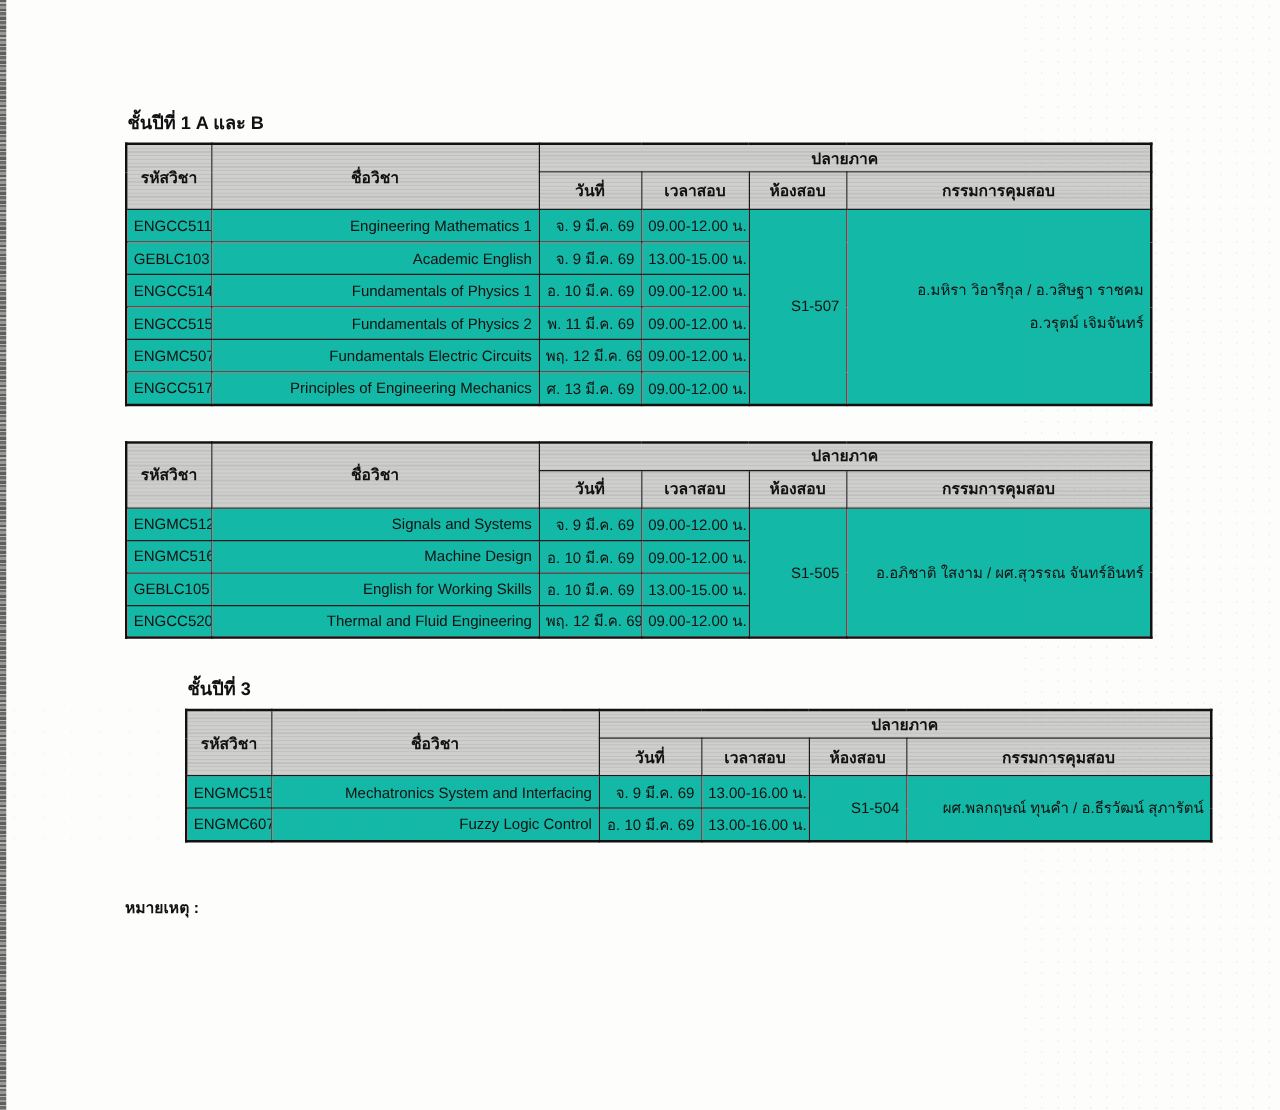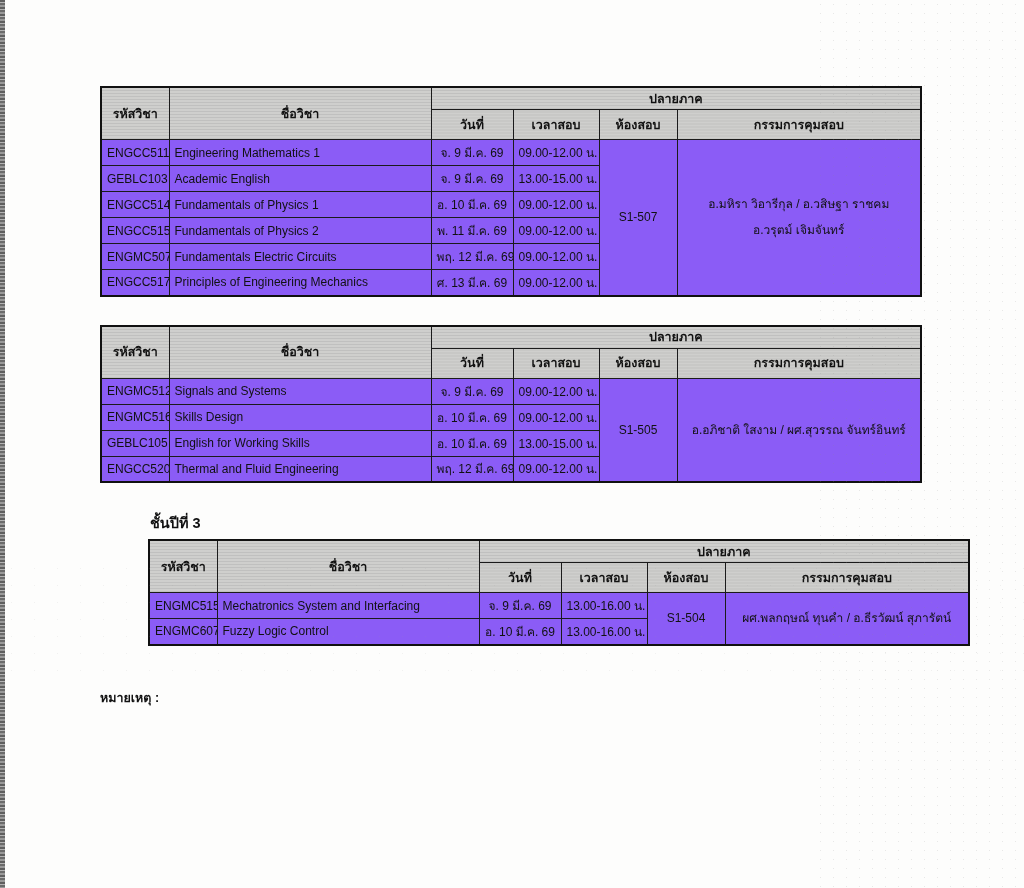--- a/index.html
+++ b/index.html
@@ -76,21 +76,21 @@
     background:
       repeating-linear-gradient(0deg, rgba(0,0,0,0.07) 0 1px, rgba(255,255,255,0) 1px 3px),
       #cfcfcd;
     font-weight: bold;
     font-size: 12.5px;
     text-align: center;
   }
   .exam-table thead tr:nth-child(1) th { height: 21px; }
   .exam-table thead tr:nth-child(2) th { height: 29px; }
   .exam-table tbody tr { height: 26px; }
-  .exam-table tbody td { font-size: 12px; background: #8b5cf6; }
+  .exam-table tbody td { font-size: 12px; background: #14b8a6; text-align: right; }
 
   .td-code  { text-align: center; }
   .td-name  { text-align: left; padding-left: 7px; }
   .td-date  { text-align: center; }
   .td-time  { text-align: center; }
   .td-room  { text-align: center; vertical-align: middle; }
   .td-committee { text-align: center; vertical-align: middle; white-space: normal; }
   .committee-line { line-height: 26px; }
 
   .notes {
@@ -107,20 +107,90 @@
 </head>
 <body>
 
 <div class="scan-edge"></div>
 <div class="speckles"></div>
 <div class="speckles2"></div>
 
 <div class="sheet">
 
   <div id="sections">
+  <section class="year-section">
+    <div class="section-label">ชั้นปีที่ 1 A และ B</div>
+    <table class="exam-table">
+      <colgroup>
+        <col style="width:68px">
+            <col style="width:262px">
+            <col style="width:82px">
+        <col style="width:86px">
+            <col style="width:78px">
+            <col style="width:244px">
+      </colgroup>
+      <thead>
+        <tr>
+          <th rowspan="2">รหัสวิชา</th>
+          <th rowspan="2">ชื่อวิชา</th>
+          <th colspan="4">ปลายภาค</th>
+        </tr>
+        <tr>
+          <th>วันที่</th>
+          <th>เวลาสอบ</th>
+          <th>ห้องสอบ</th>
+          <th>กรรมการคุมสอบ</th>
+        </tr>
+      </thead>
+      <tbody>
+            <tr>
+              <td class="td-code">ENGCC511</td>
+              <td class="td-name">Engineering Mathematics 1</td>
+              <td class="td-date">จ. 9 มี.ค. 69</td>
+              <td class="td-time">09.00-12.00 น.</td>
+              <td class="td-room" rowspan="6">S1-507</td>
+              <td class="td-committee" rowspan="6">
+                <div class="committee-line">อ.มหิรา วิอารีกุล / อ.วสิษฐา ราชคม</div>
+                <div class="committee-line">อ.วรุตม์ เจิมจันทร์</div>
+              </td>
+            </tr>
+            <tr>
+              <td class="td-code">GEBLC103</td>
+              <td class="td-name">Academic English</td>
+              <td class="td-date">จ. 9 มี.ค. 69</td>
+              <td class="td-time">13.00-15.00 น.</td>
+            </tr>
+            <tr>
+              <td class="td-code">ENGCC514</td>
+              <td class="td-name">Fundamentals of Physics 1</td>
+              <td class="td-date">อ. 10 มี.ค. 69</td>
+              <td class="td-time">09.00-12.00 น.</td>
+            </tr>
+            <tr>
+              <td class="td-code">ENGCC515</td>
+              <td class="td-name">Fundamentals of Physics 2</td>
+              <td class="td-date">พ. 11 มี.ค. 69</td>
+              <td class="td-time">09.00-12.00 น.</td>
+            </tr>
+            <tr>
+              <td class="td-code">ENGMC507</td>
+              <td class="td-name">Fundamentals Electric Circuits</td>
+              <td class="td-date">พฤ. 12 มี.ค. 69</td>
+              <td class="td-time">09.00-12.00 น.</td>
+            </tr>
+            <tr>
+              <td class="td-code">ENGCC517</td>
+              <td class="td-name">Principles of Engineering Mechanics</td>
+              <td class="td-date">ศ. 13 มี.ค. 69</td>
+              <td class="td-time">09.00-12.00 น.</td>
+            </tr>
+          </tbody>
+    </table>
+  </section>
+
   <section class="year-section">
     <table class="exam-table">
       <colgroup>
         <col style="width:68px">
             <col style="width:262px">
             <col style="width:82px">
         <col style="width:86px">
             <col style="width:78px">
             <col style="width:244px">
       </colgroup>
@@ -132,101 +202,32 @@
         </tr>
         <tr>
           <th>วันที่</th>
           <th>เวลาสอบ</th>
           <th>ห้องสอบ</th>
           <th>กรรมการคุมสอบ</th>
         </tr>
       </thead>
       <tbody>
             <tr>
-              <td class="td-code">ENGCC511</td>
-              <td class="td-name">Engineering Mathematics 1</td>
-              <td class="td-date">จ. 9 มี.ค. 69</td>
-              <td class="td-time">09.00-12.00 น.</td>
-              <td class="td-room" rowspan="6">S1-507</td>
-              <td class="td-committee" rowspan="6">
-                <div class="committee-line">อ.มหิรา วิอารีกุล / อ.วสิษฐา ราชคม</div>
-                <div class="committee-line">อ.วรุตม์ เจิมจันทร์</div>
-              </td>
-            </tr>
-            <tr>
-              <td class="td-code">GEBLC103</td>
-              <td class="td-name">Academic English</td>
-              <td class="td-date">จ. 9 มี.ค. 69</td>
-              <td class="td-time">13.00-15.00 น.</td>
-            </tr>
-            <tr>
-              <td class="td-code">ENGCC514</td>
-              <td class="td-name">Fundamentals of Physics 1</td>
-              <td class="td-date">อ. 10 มี.ค. 69</td>
-              <td class="td-time">09.00-12.00 น.</td>
-            </tr>
-            <tr>
-              <td class="td-code">ENGCC515</td>
-              <td class="td-name">Fundamentals of Physics 2</td>
-              <td class="td-date">พ. 11 มี.ค. 69</td>
-              <td class="td-time">09.00-12.00 น.</td>
-            </tr>
-            <tr>
-              <td class="td-code">ENGMC507</td>
-              <td class="td-name">Fundamentals Electric Circuits</td>
-              <td class="td-date">พฤ. 12 มี.ค. 69</td>
-              <td class="td-time">09.00-12.00 น.</td>
-            </tr>
-            <tr>
-              <td class="td-code">ENGCC517</td>
-              <td class="td-name">Principles of Engineering Mechanics</td>
-              <td class="td-date">ศ. 13 มี.ค. 69</td>
-              <td class="td-time">09.00-12.00 น.</td>
-            </tr>
-          </tbody>
-    </table>
-  </section>
-
-  <section class="year-section">
-    <table class="exam-table">
-      <colgroup>
-        <col style="width:68px">
-            <col style="width:262px">
-            <col style="width:82px">
-        <col style="width:86px">
-            <col style="width:78px">
-            <col style="width:244px">
-      </colgroup>
-      <thead>
-        <tr>
-          <th rowspan="2">รหัสวิชา</th>
-          <th rowspan="2">ชื่อวิชา</th>
-          <th colspan="4">ปลายภาค</th>
-        </tr>
-        <tr>
-          <th>วันที่</th>
-          <th>เวลาสอบ</th>
-          <th>ห้องสอบ</th>
-          <th>กรรมการคุมสอบ</th>
-        </tr>
-      </thead>
-      <tbody>
-            <tr>
               <td class="td-code">ENGMC512</td>
               <td class="td-name">Signals and Systems</td>
               <td class="td-date">จ. 9 มี.ค. 69</td>
               <td class="td-time">09.00-12.00 น.</td>
               <td class="td-room" rowspan="4">S1-505</td>
               <td class="td-committee" rowspan="4">
                 <div class="committee-line">อ.อภิชาติ ใสงาม / ผศ.สุวรรณ จันทร์อินทร์</div>
               </td>
             </tr>
             <tr>
               <td class="td-code">ENGMC516</td>
-              <td class="td-name">Skills Design</td>
+              <td class="td-name">Machine Design</td>
               <td class="td-date">อ. 10 มี.ค. 69</td>
               <td class="td-time">09.00-12.00 น.</td>
             </tr>
             <tr>
               <td class="td-code">GEBLC105</td>
               <td class="td-name">English for Working Skills</td>
               <td class="td-date">อ. 10 มี.ค. 69</td>
               <td class="td-time">13.00-15.00 น.</td>
             </tr>
             <tr>

